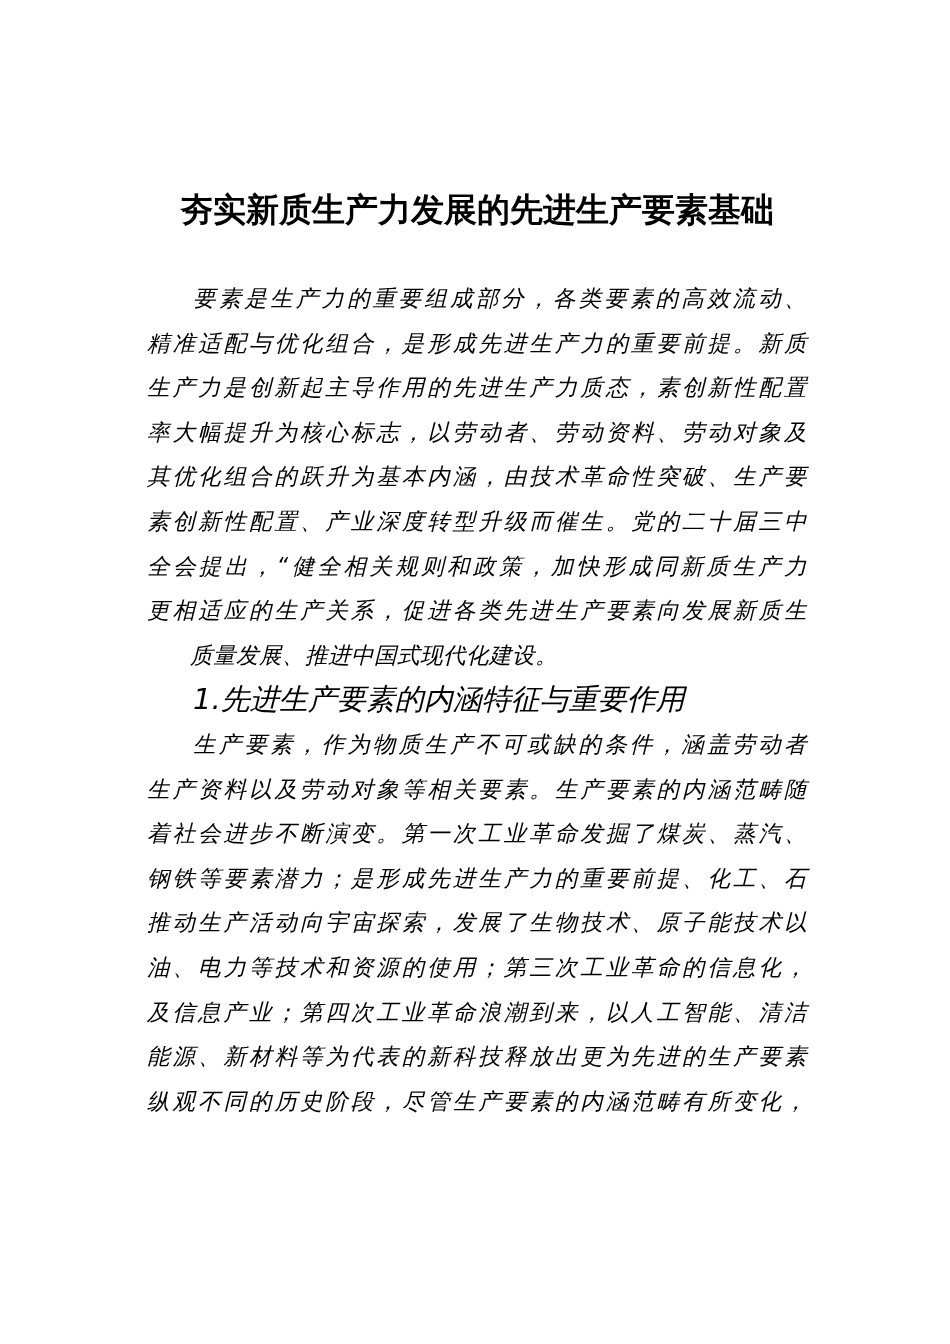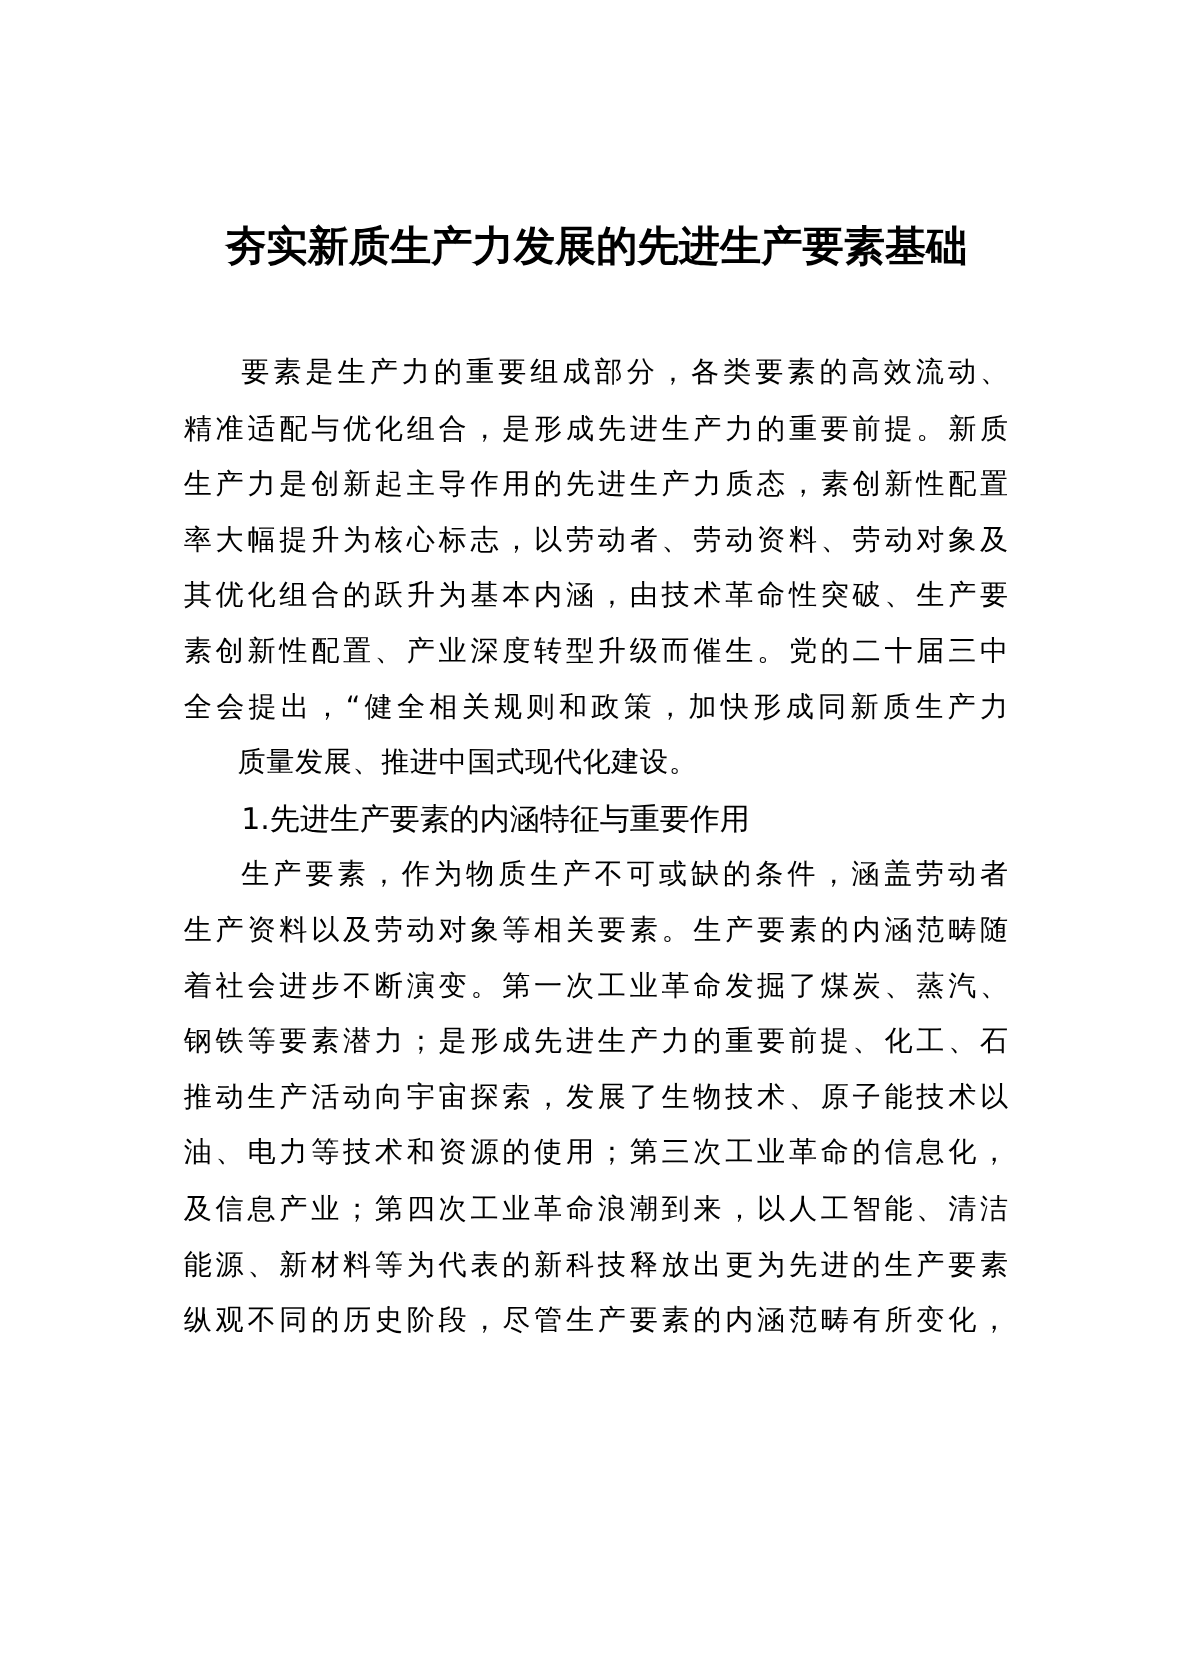--- a/index.html
+++ b/index.html
@@ -16,39 +16,40 @@
     }
     .page {
       position: absolute;
       left: 147px;
       top: 0;
       width: 660px;
     }
     .title {
       position: absolute;
       left: -10px;
-      top: 174px;
+      top: 187px;
       width: 680px;
       text-align: center;
       font-family: "DejaVu Serif", "Liberation Serif", serif;
       font-weight: bold;
       font-size: 33px;
       line-height: 46px;
       letter-spacing: 0px;
       white-space: nowrap;
     }
     .body {
       position: absolute;
       left: 0;
       top: 276px;
       width: 660px;
       font-family: "DejaVu Sans", "Liberation Sans", sans-serif;
       font-size: 22.5px;
       line-height: 44.6px;
       font-weight: normal;
+      font-style: italic;
     }
     .line {
       display: block;
       height: 44.6px;
       white-space: nowrap;
       text-align: justify;
       text-align-last: justify;
       letter-spacing: 0.5px;
     }
     .line.last {
@@ -58,40 +59,41 @@
     .line.indent {
       padding-left: 46px;
     }
     .heading {
       display: block;
       height: 44.6px;
       padding-left: 46px;
       white-space: nowrap;
       font-family: "DejaVu Sans", "Liberation Sans", sans-serif;
       font-weight: normal;
-      font-size: 24px;
+      font-size: 29px;
       letter-spacing: 0px;
     }
   </style>
 </head>
 <body>
 
 <div class="page">
   <div class="title">夯实新质生产力发展的先进生产要素基础</div>
 
   <div class="body">
 
     <div>
       <span class="line indent">要素是生产力的重要组成部分，各类要素的高效流动、</span>
       <span class="line">精准适配与优化组合，是形成先进生产力的重要前提。新质</span>
       <span class="line">生产力是创新起主导作用的先进生产力质态，素创新性配置</span>
       <span class="line">率大幅提升为核心标志，以劳动者、劳动资料、劳动对象及</span>
       <span class="line">其优化组合的跃升为基本内涵，由技术革命性突破、生产要</span>
       <span class="line">素创新性配置、产业深度转型升级而催生。党的二十届三中</span>
       <span class="line">全会提出，“健全相关规则和政策，加快形成同新质生产力</span>
+      <span class="line">更相适应的生产关系，促进各类先进生产要素向发展新质生</span>
       <span class="line last">质量发展、推进中国式现代化建设。</span>
     </div>
 
     <div class="heading">1.先进生产要素的内涵特征与重要作用</div>
 
     <div>
       <span class="line indent">生产要素，作为物质生产不可或缺的条件，涵盖劳动者</span>
       <span class="line">生产资料以及劳动对象等相关要素。生产要素的内涵范畴随</span>
       <span class="line">着社会进步不断演变。第一次工业革命发掘了煤炭、蒸汽、</span>
       <span class="line">钢铁等要素潜力；是形成先进生产力的重要前提、化工、石</span>

